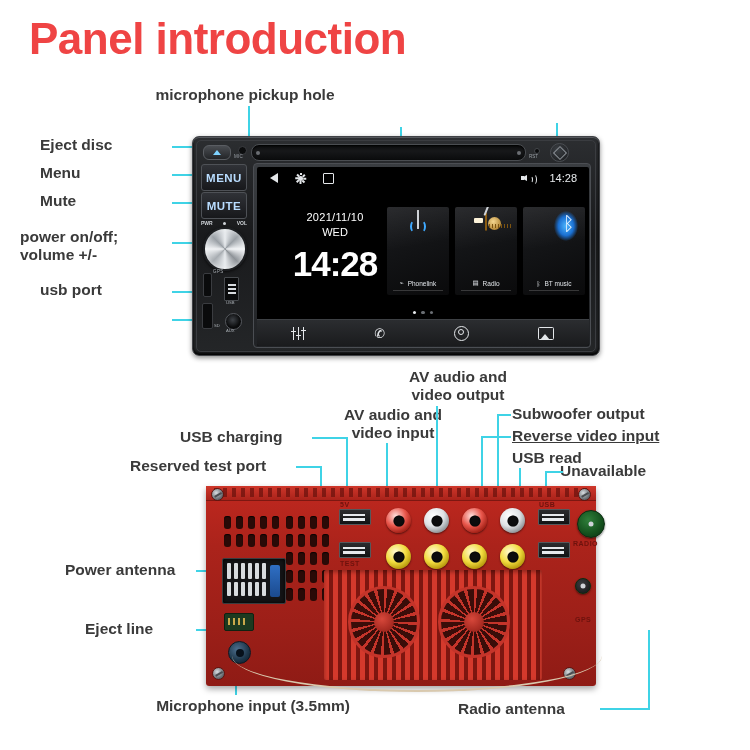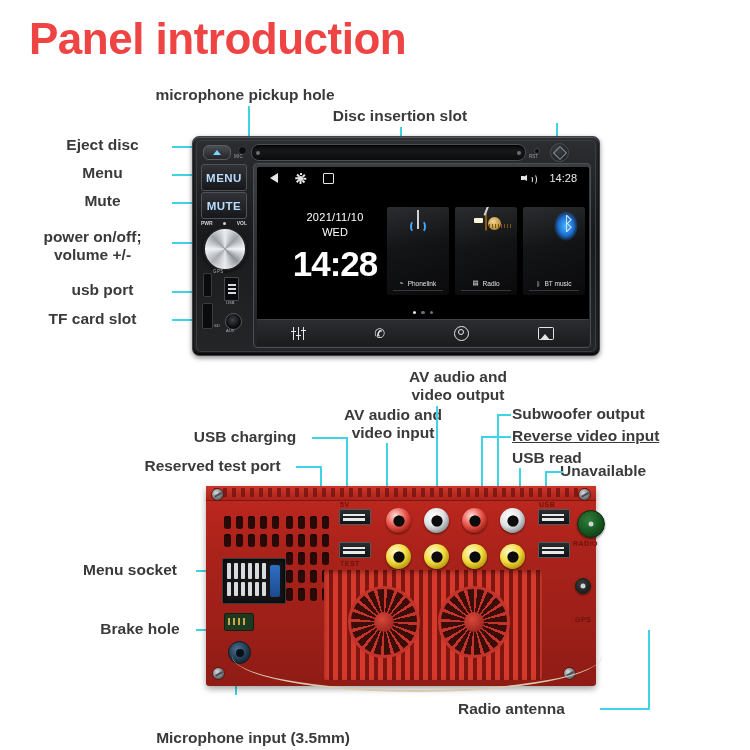--- a/index.html
+++ b/index.html
@@ -14,21 +14,21 @@
   .title{
     position:absolute;left:0;top:14px;width:750px;
     font-size:44px;font-weight:bold;color:#ef4444;letter-spacing:-0.5px;margin-left:29px;
   }
 
   
   .lbl{
     position:absolute;font-size:15.5px;font-weight:bold;color:#3a3a3a;
     line-height:1.15;white-space:pre-line;
   }
-  .lbl.r{text-align:center;}
+  .lbl.r{text-align:left;}
   .lbl.c{text-align:center;}
   .lbl.l{text-align:left;}
 
   
   .ln{position:absolute;background:#3fd3e6;}
   .lnh{height:2px;}
   .lnv{width:2px;}
 
   
   #unit{
@@ -258,28 +258,26 @@
   .pcbTxt{position:absolute;font-size:7px;color:#6d120d;font-weight:bold;letter-spacing:.5px;}
 </style>
 </head>
 <body>
 
 <div id="stage">
 
   <div class="title">Panel introduction</div>
 
   <div class="lbl c" style="left:120px;top:86px;width:250px;">microphone pickup hole</div>
-  <div class="lbl c" style="left:300px;top:107px;width:200px;">Disc insertion slot</div>
   <div class="lbl r" style="left:40px;top:136px;width:125px;">Eject disc</div>
   <div class="lbl r" style="left:40px;top:164px;width:125px;">Menu</div>
   <div class="lbl r" style="left:40px;top:192px;width:125px;">Mute</div>
   <div class="lbl r" style="left:20px;top:228px;width:145px;">power on/off;
 volume +/-</div>
   <div class="lbl r" style="left:40px;top:281px;width:125px;">usb port</div>
-  <div class="lbl r" style="left:20px;top:310px;width:145px;">TF card slot</div>
 
   <div class="ln lnv" style="left:248px;top:106px;height:36px;"></div>
   <div class="ln lnv" style="left:400px;top:127px;height:22px;"></div>
   <div class="ln lnv" style="left:556px;top:123px;height:25px;"></div>
   <div class="ln lnh" style="left:172px;top:146px;width:30px;"></div>
   <div class="ln lnh" style="left:172px;top:174px;width:28px;"></div>
   <div class="ln lnh" style="left:172px;top:202px;width:28px;"></div>
   <div class="ln lnh" style="left:172px;top:242px;width:30px;"></div>
   <div class="ln lnh" style="left:172px;top:291px;width:50px;"></div>
   <div class="ln lnh" style="left:172px;top:319px;width:30px;"></div>
@@ -437,23 +435,23 @@
   <div class="lbl c" style="left:378px;top:368px;width:160px;">AV audio and
 video output</div>
   <div class="lbl c" style="left:318px;top:406px;width:150px;">AV audio and
 video input</div>
   <div class="lbl l" style="left:512px;top:405px;width:190px;">Subwoofer output</div>
   <div class="lbl l" style="left:512px;top:427px;width:200px;text-decoration:underline;">Reverse video input</div>
   <div class="lbl l" style="left:512px;top:449px;width:150px;">USB read</div>
   <div class="lbl l" style="left:560px;top:462px;width:150px;">Unavailable</div>
   <div class="lbl r" style="left:180px;top:428px;width:130px;">USB charging</div>
   <div class="lbl r" style="left:130px;top:457px;width:165px;">Reserved test port</div>
-  <div class="lbl r" style="left:65px;top:561px;width:130px;">Menu socket</div>
-  <div class="lbl r" style="left:85px;top:620px;width:110px;">Brake hole</div>
-  <div class="lbl c" style="left:128px;top:697px;width:250px;margin-top:32px;">Microphone input (3.5mm)</div>
+  <div class="lbl r" style="left:65px;top:561px;width:130px;">Power antenna</div>
+  <div class="lbl r" style="left:85px;top:620px;width:110px;">Eject line</div>
+  <div class="lbl c" style="left:128px;top:697px;width:250px;">Microphone input (3.5mm)</div>
   <div class="lbl l" style="left:458px;top:700px;width:180px;">Radio antenna</div>
 
   <div class="ln lnv" style="left:436px;top:406px;height:104px;"></div>
   <div class="ln lnv" style="left:386px;top:443px;height:67px;"></div>
 
   <div class="ln lnh" style="left:497px;top:414px;width:14px;"></div>
   <div class="ln lnv" style="left:497px;top:414px;height:96px;"></div>
 
   <div class="ln lnh" style="left:481px;top:436px;width:30px;"></div>
   <div class="ln lnv" style="left:481px;top:436px;height:74px;"></div>

